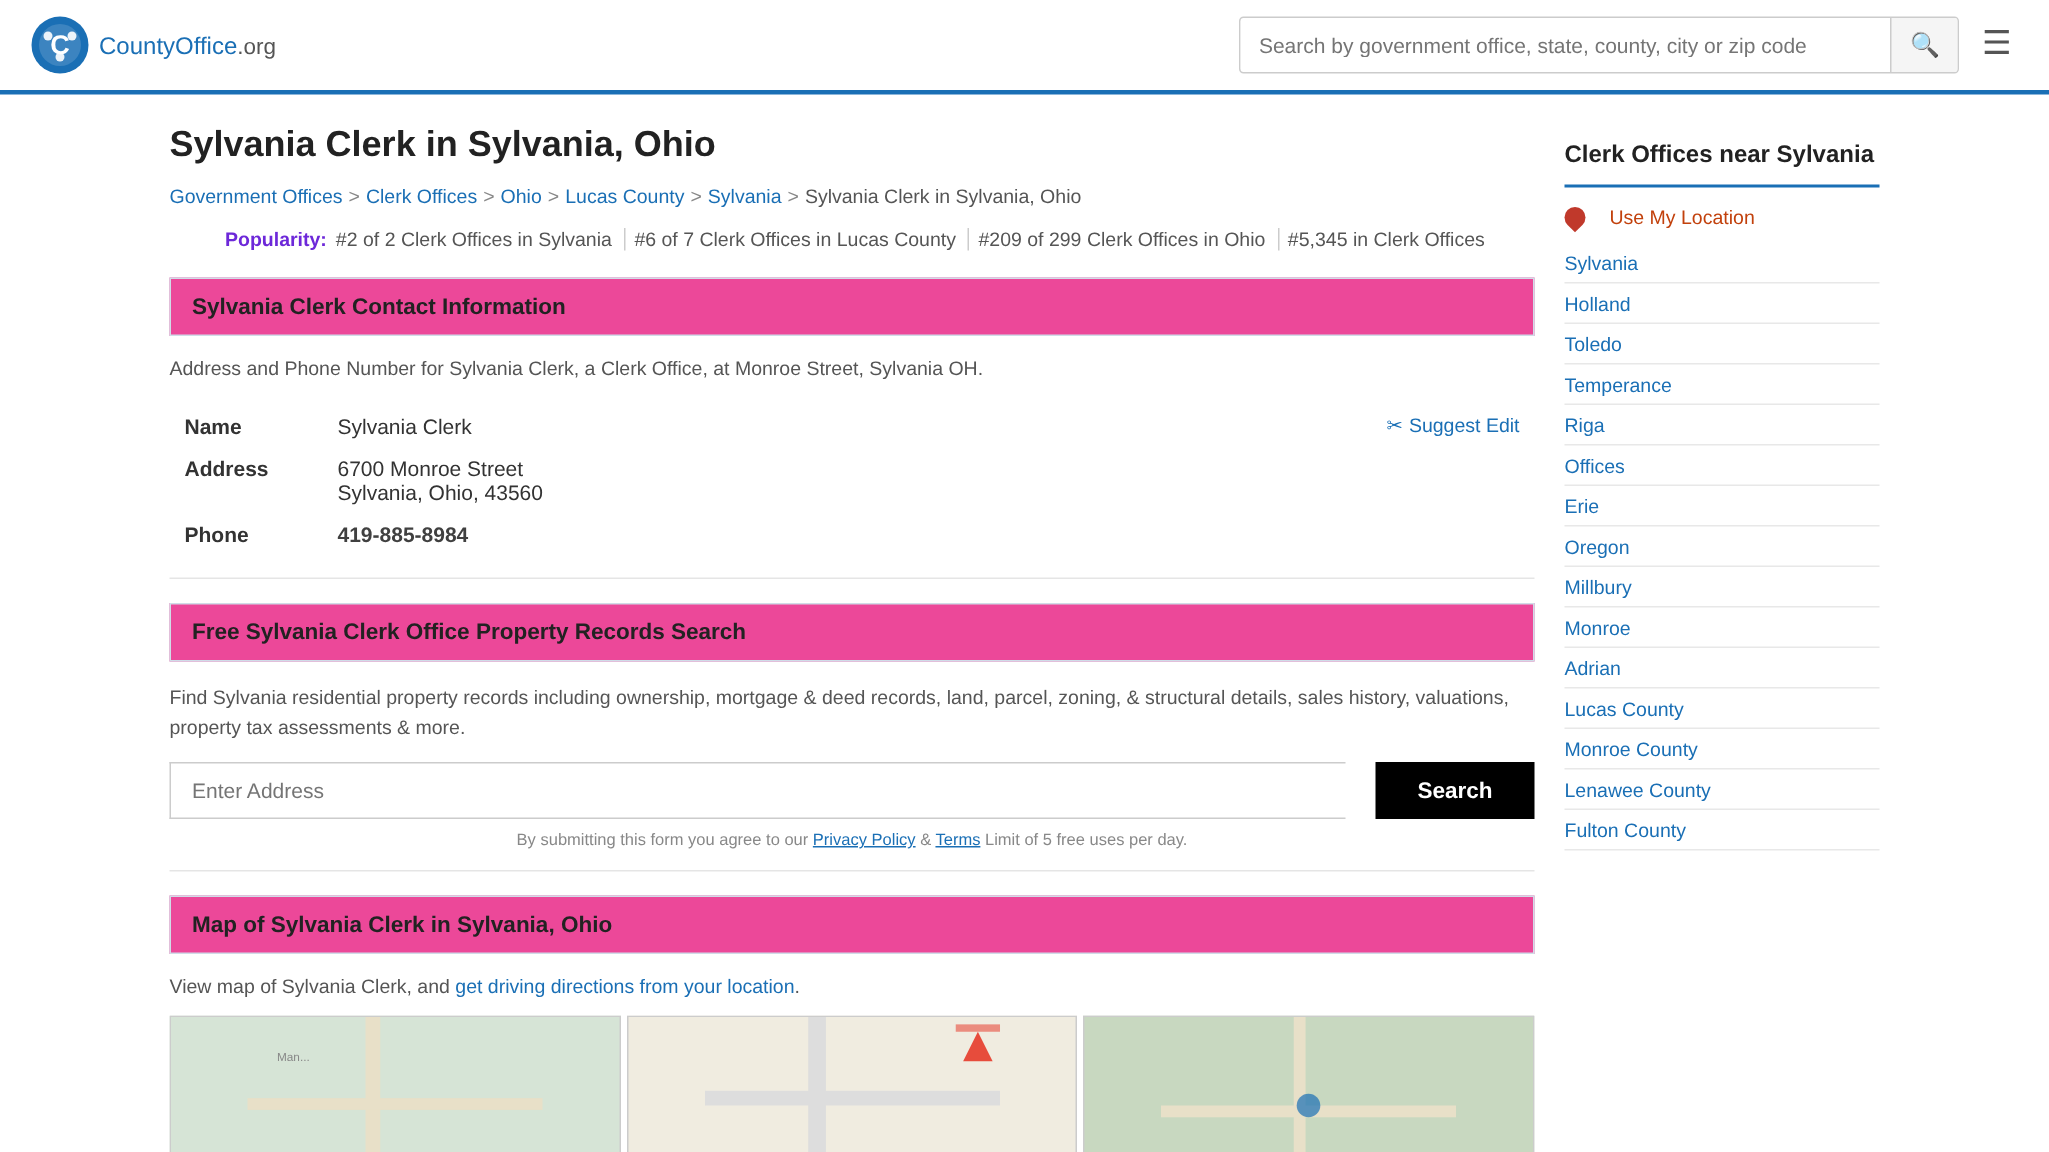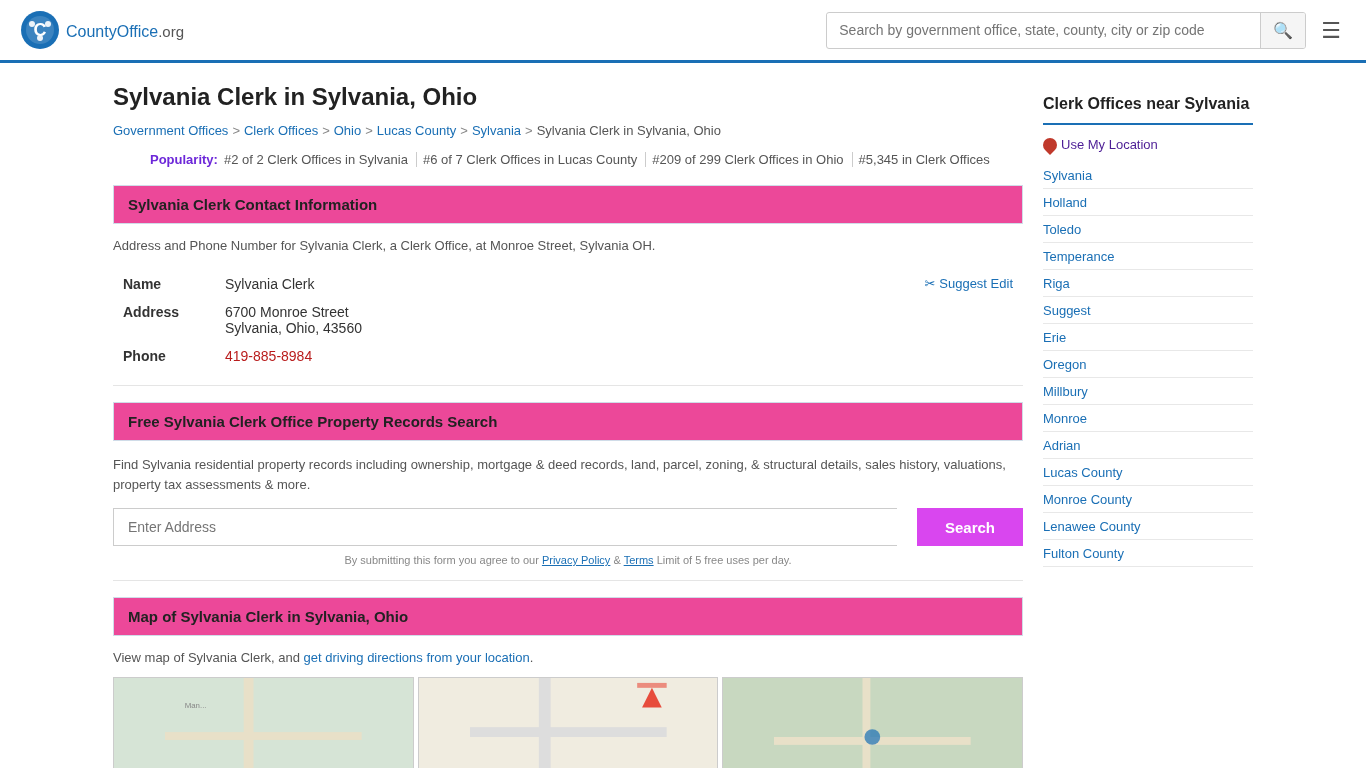--- a/index.html
+++ b/index.html
@@ -28,21 +28,21 @@
       color: #1a6fb5;
       font-weight: bold;
     }
     .logo-text span {
       color: #555;
       font-weight: normal;
       font-size: 16px;
     }
     .header-right {
       display: flex;
-      align-items: flex-end;
+      align-items: flex-start;
       gap: 10px;
     }
     .search-bar {
       display: flex;
       align-items: center;
       border: 1px solid #ccc;
       border-radius: 3px;
       overflow: hidden;
       width: 480px;
     }
@@ -165,22 +165,23 @@
     .suggest-edit {
       float: right;
       font-size: 13px;
       color: #1a6fb5;
       text-decoration: none;
       display: flex;
       align-items: center;
       gap: 4px;
     }
     .phone-link {
-      color: #b91c1c;
+      color: #404040;
       text-decoration: none;
+      font-weight: bold;
     }
 
     
     .prop-search-desc {
       font-size: 13px;
       color: #555;
       margin-bottom: 14px;
       line-height: 1.5;
     }
     .address-search-form {
@@ -191,21 +192,21 @@
     .address-input {
       flex: 1;
       padding: 10px 14px;
       border: 1px solid #ccc;
       border-right: none;
       font-size: 14px;
       outline: none;
       color: #888;
     }
     .search-btn {
-      background: #d946ef;
+      background: #000000;
       color: #fff;
       border: none;
       padding: 10px 28px;
       font-size: 15px;
       font-weight: bold;
       cursor: pointer;
       margin-left: 20px;
     }
     .form-disclaimer {
       font-size: 11px;
@@ -240,22 +241,22 @@
       font-size: 16px;
       font-weight: bold;
       color: #222;
       padding: 12px 0 10px 0;
       border-bottom: 2px solid #1a6fb5;
       margin-bottom: 12px;
     }
     .sidebar-use-location {
       display: flex;
       align-items: center;
-      gap: 4px;
-      color: #4c1d95;
+      gap: 16px;
+      color: #c2410c;
       text-decoration: none;
       font-size: 13px;
       margin-bottom: 10px;
     }
     .location-dot {
       width: 14px;
       height: 14px;
       background: #c0392b;
       border-radius: 50% 50% 50% 0;
       transform: rotate(-45deg);
@@ -432,21 +433,21 @@
       <li>
         <a href="#">Toledo</a>
       </li>
       <li>
         <a href="#">Temperance</a>
       </li>
       <li>
         <a href="#">Riga</a>
       </li>
       <li>
-        <a href="#">Suggest</a>
+        <a href="#">Offices</a>
       </li>
       <li>
         <a href="#">Erie</a>
       </li>
       <li>
         <a href="#">Oregon</a>
       </li>
       <li>
         <a href="#">Millbury</a>
       </li>

